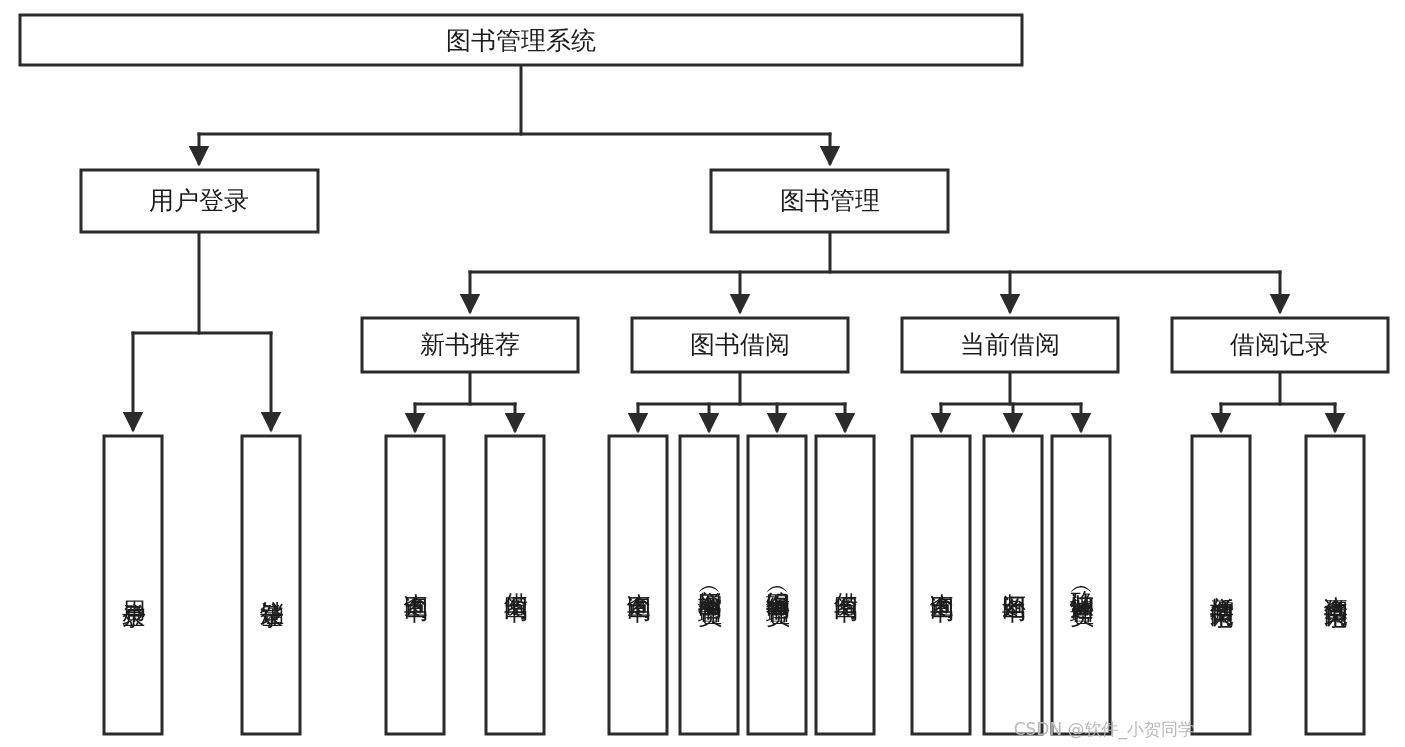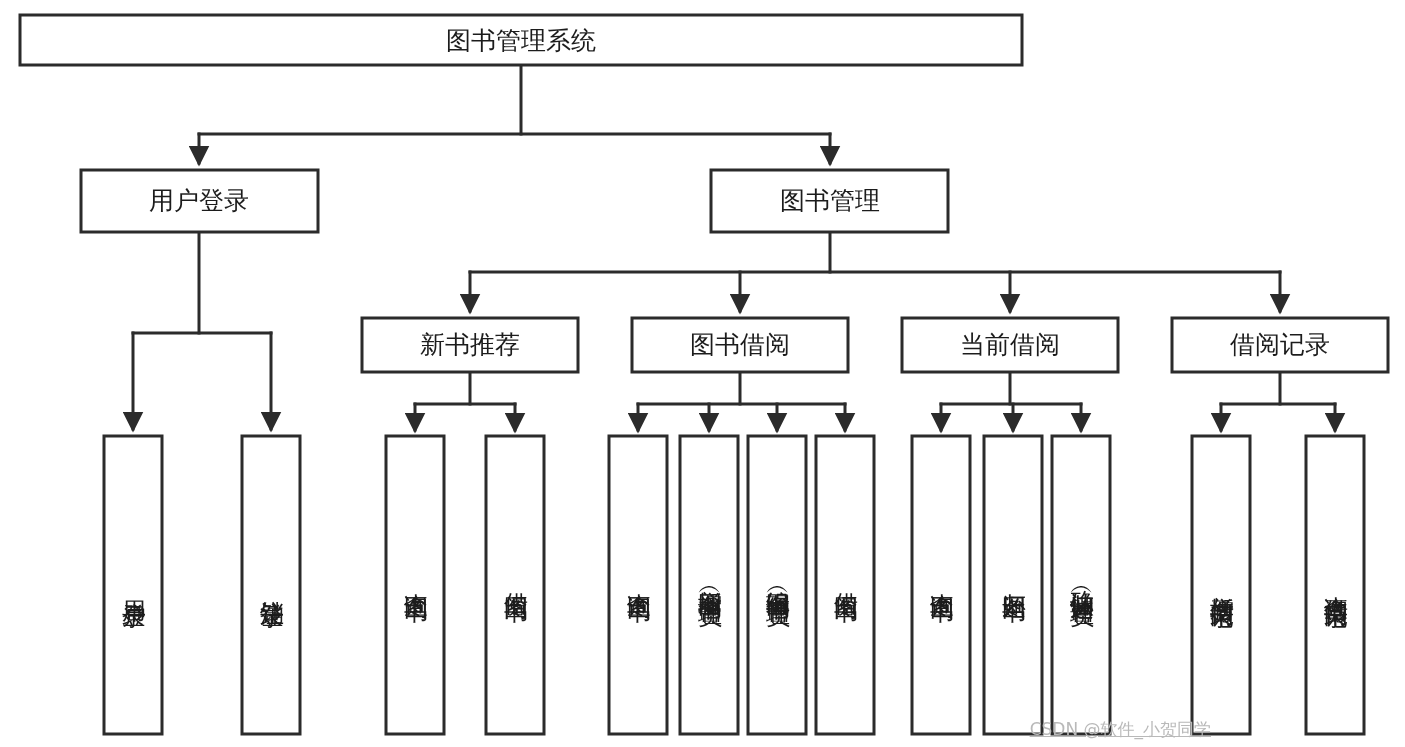--- a/index.html
+++ b/index.html
@@ -46,28 +46,27 @@
     font-size: 25px;
   }
   .node-label.vert {
     font-size: 24px;
     writing-mode: vertical-rl;
     text-orientation: upright;
     letter-spacing: 2px;
   }
   .watermark {
     position: absolute;
-    right: 8px;
+    right: 24px;
     bottom: 6px;
     font-size: 17px;
     color: #b9b9b9;
     font-family: "DejaVu Sans", "Liberation Sans", sans-serif;
     white-space: nowrap;
     pointer-events: none;
-    text-decoration: underline;
   }
 </style>
 </head>
 <body>
 
 <div id="diagram-root">
 
   <svg class="diagram" viewBox="0 0 1405 747">
     <defs>
       <marker id="arrow" viewBox="0 0 12 12" refX="10" refY="6" markerWidth="7" markerHeight="7" orient="auto-start-reverse" markerUnits="strokeWidth">

